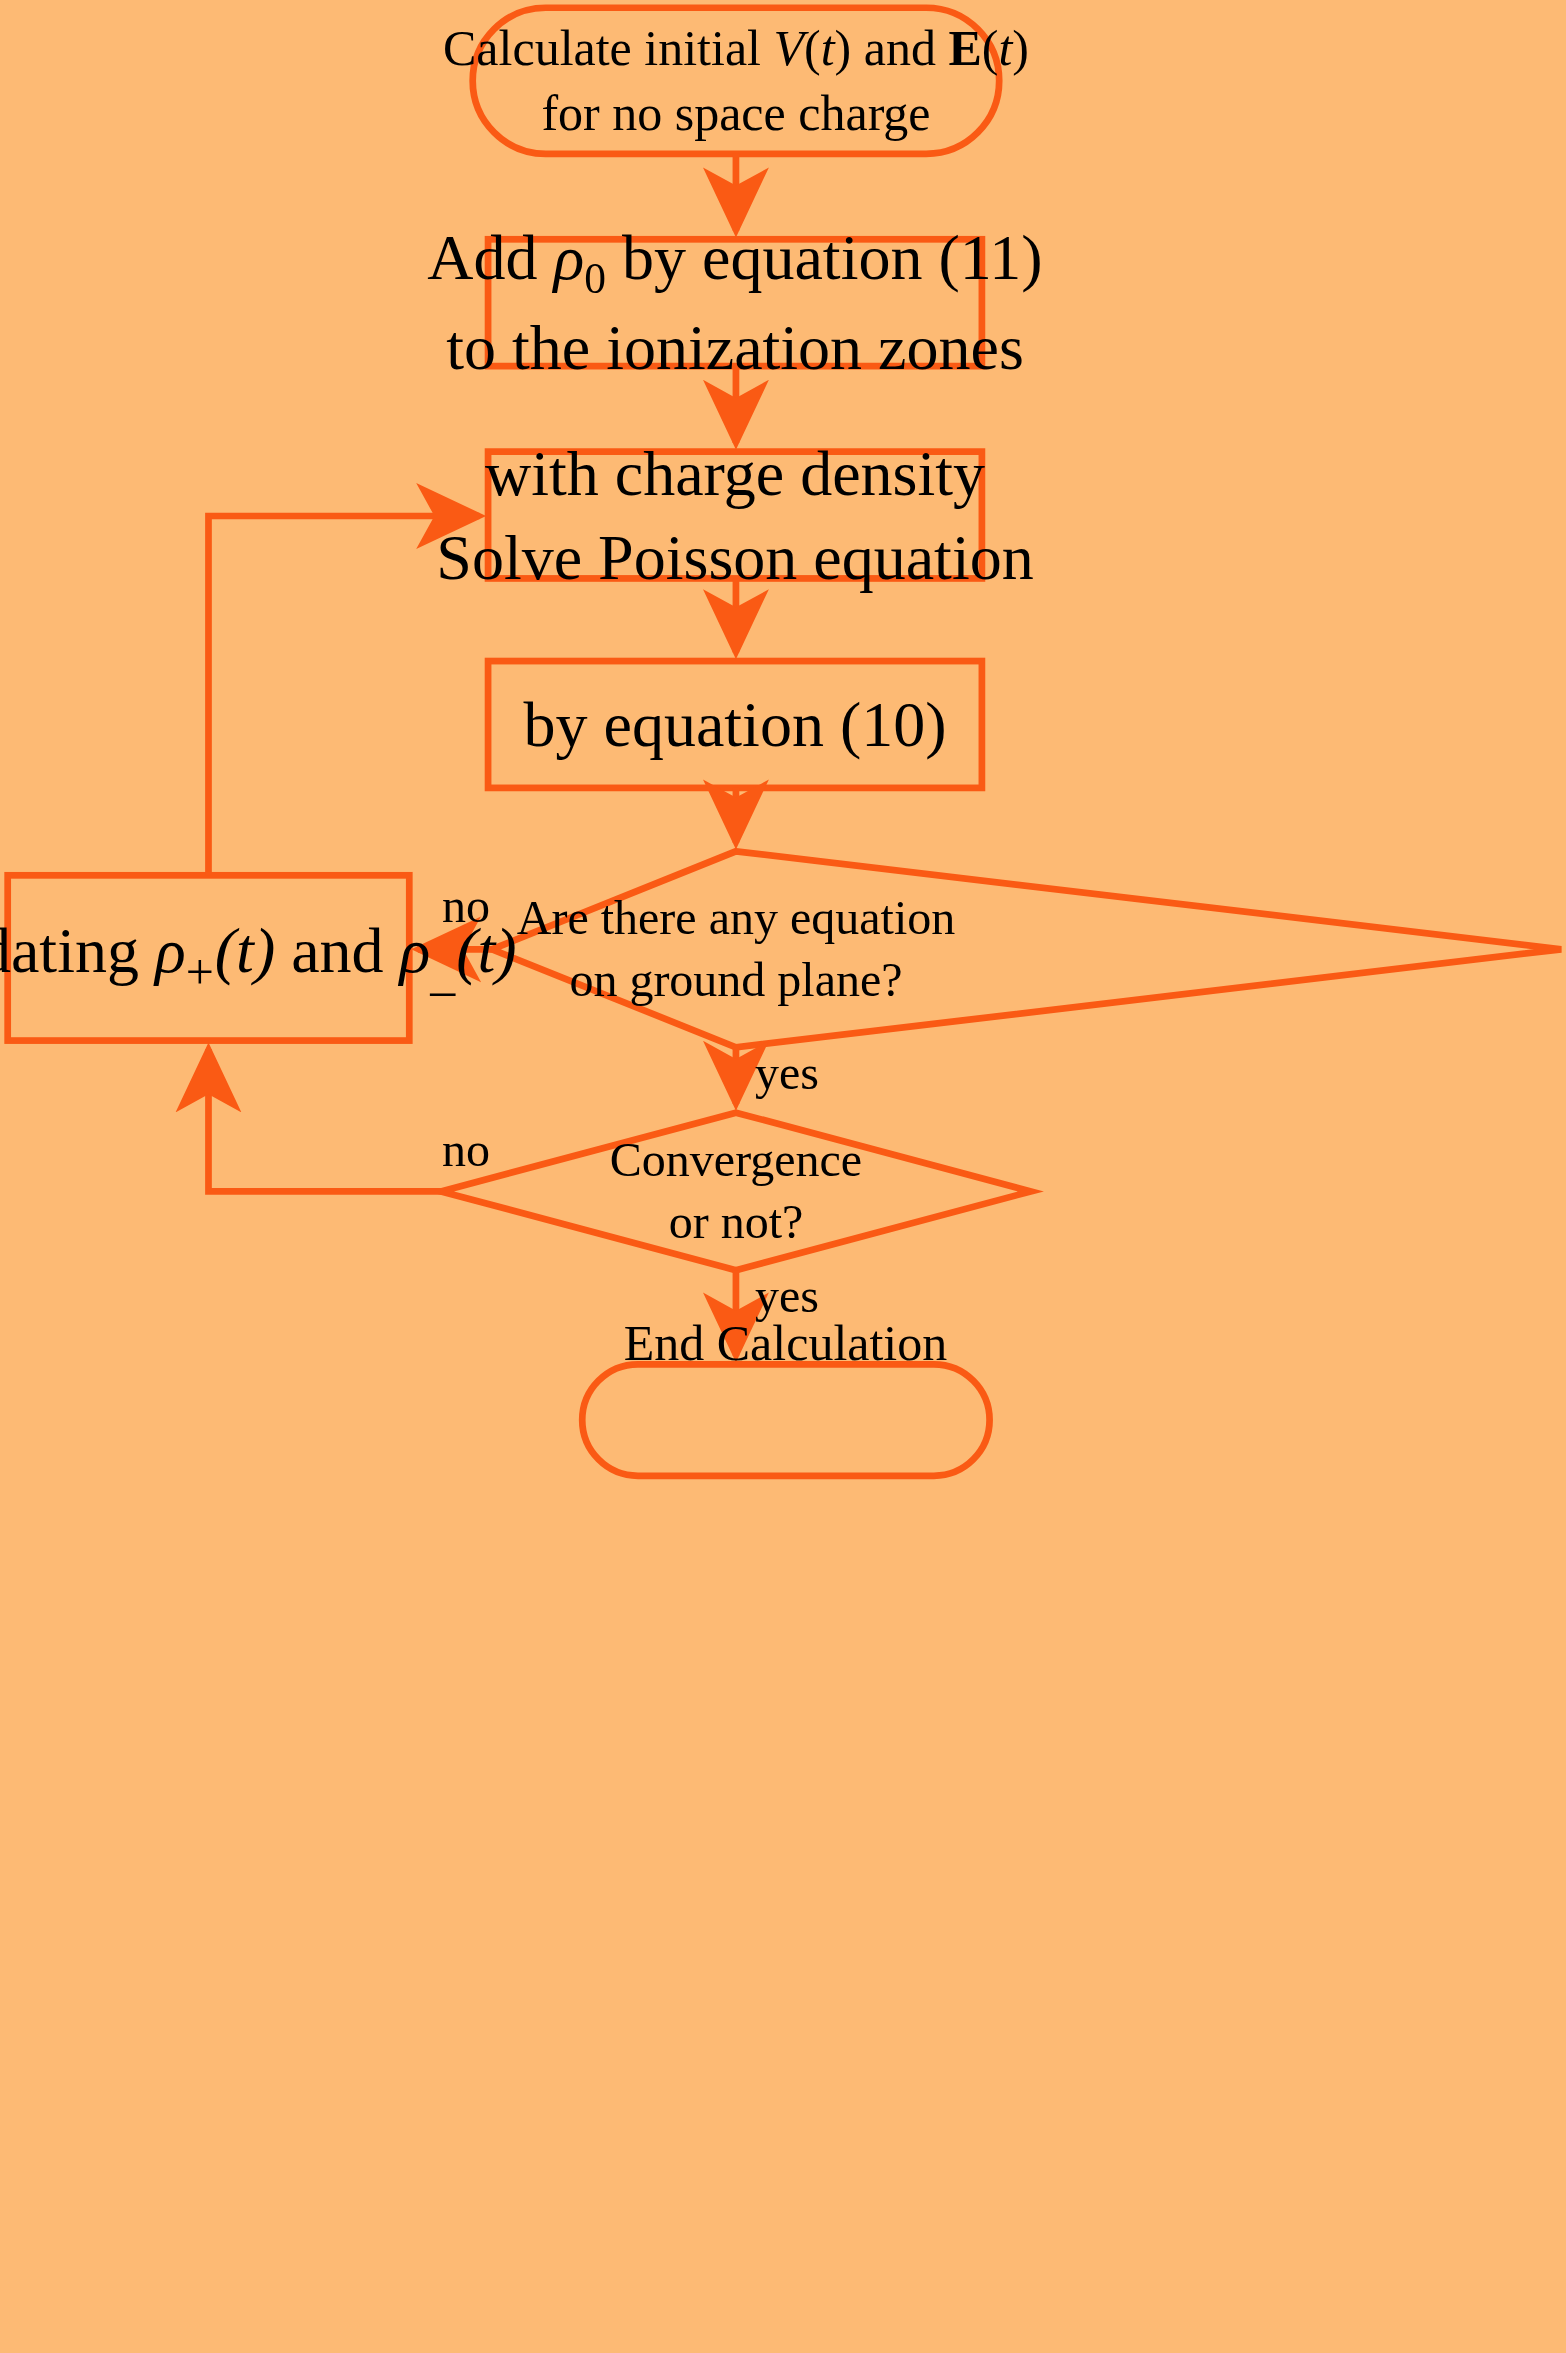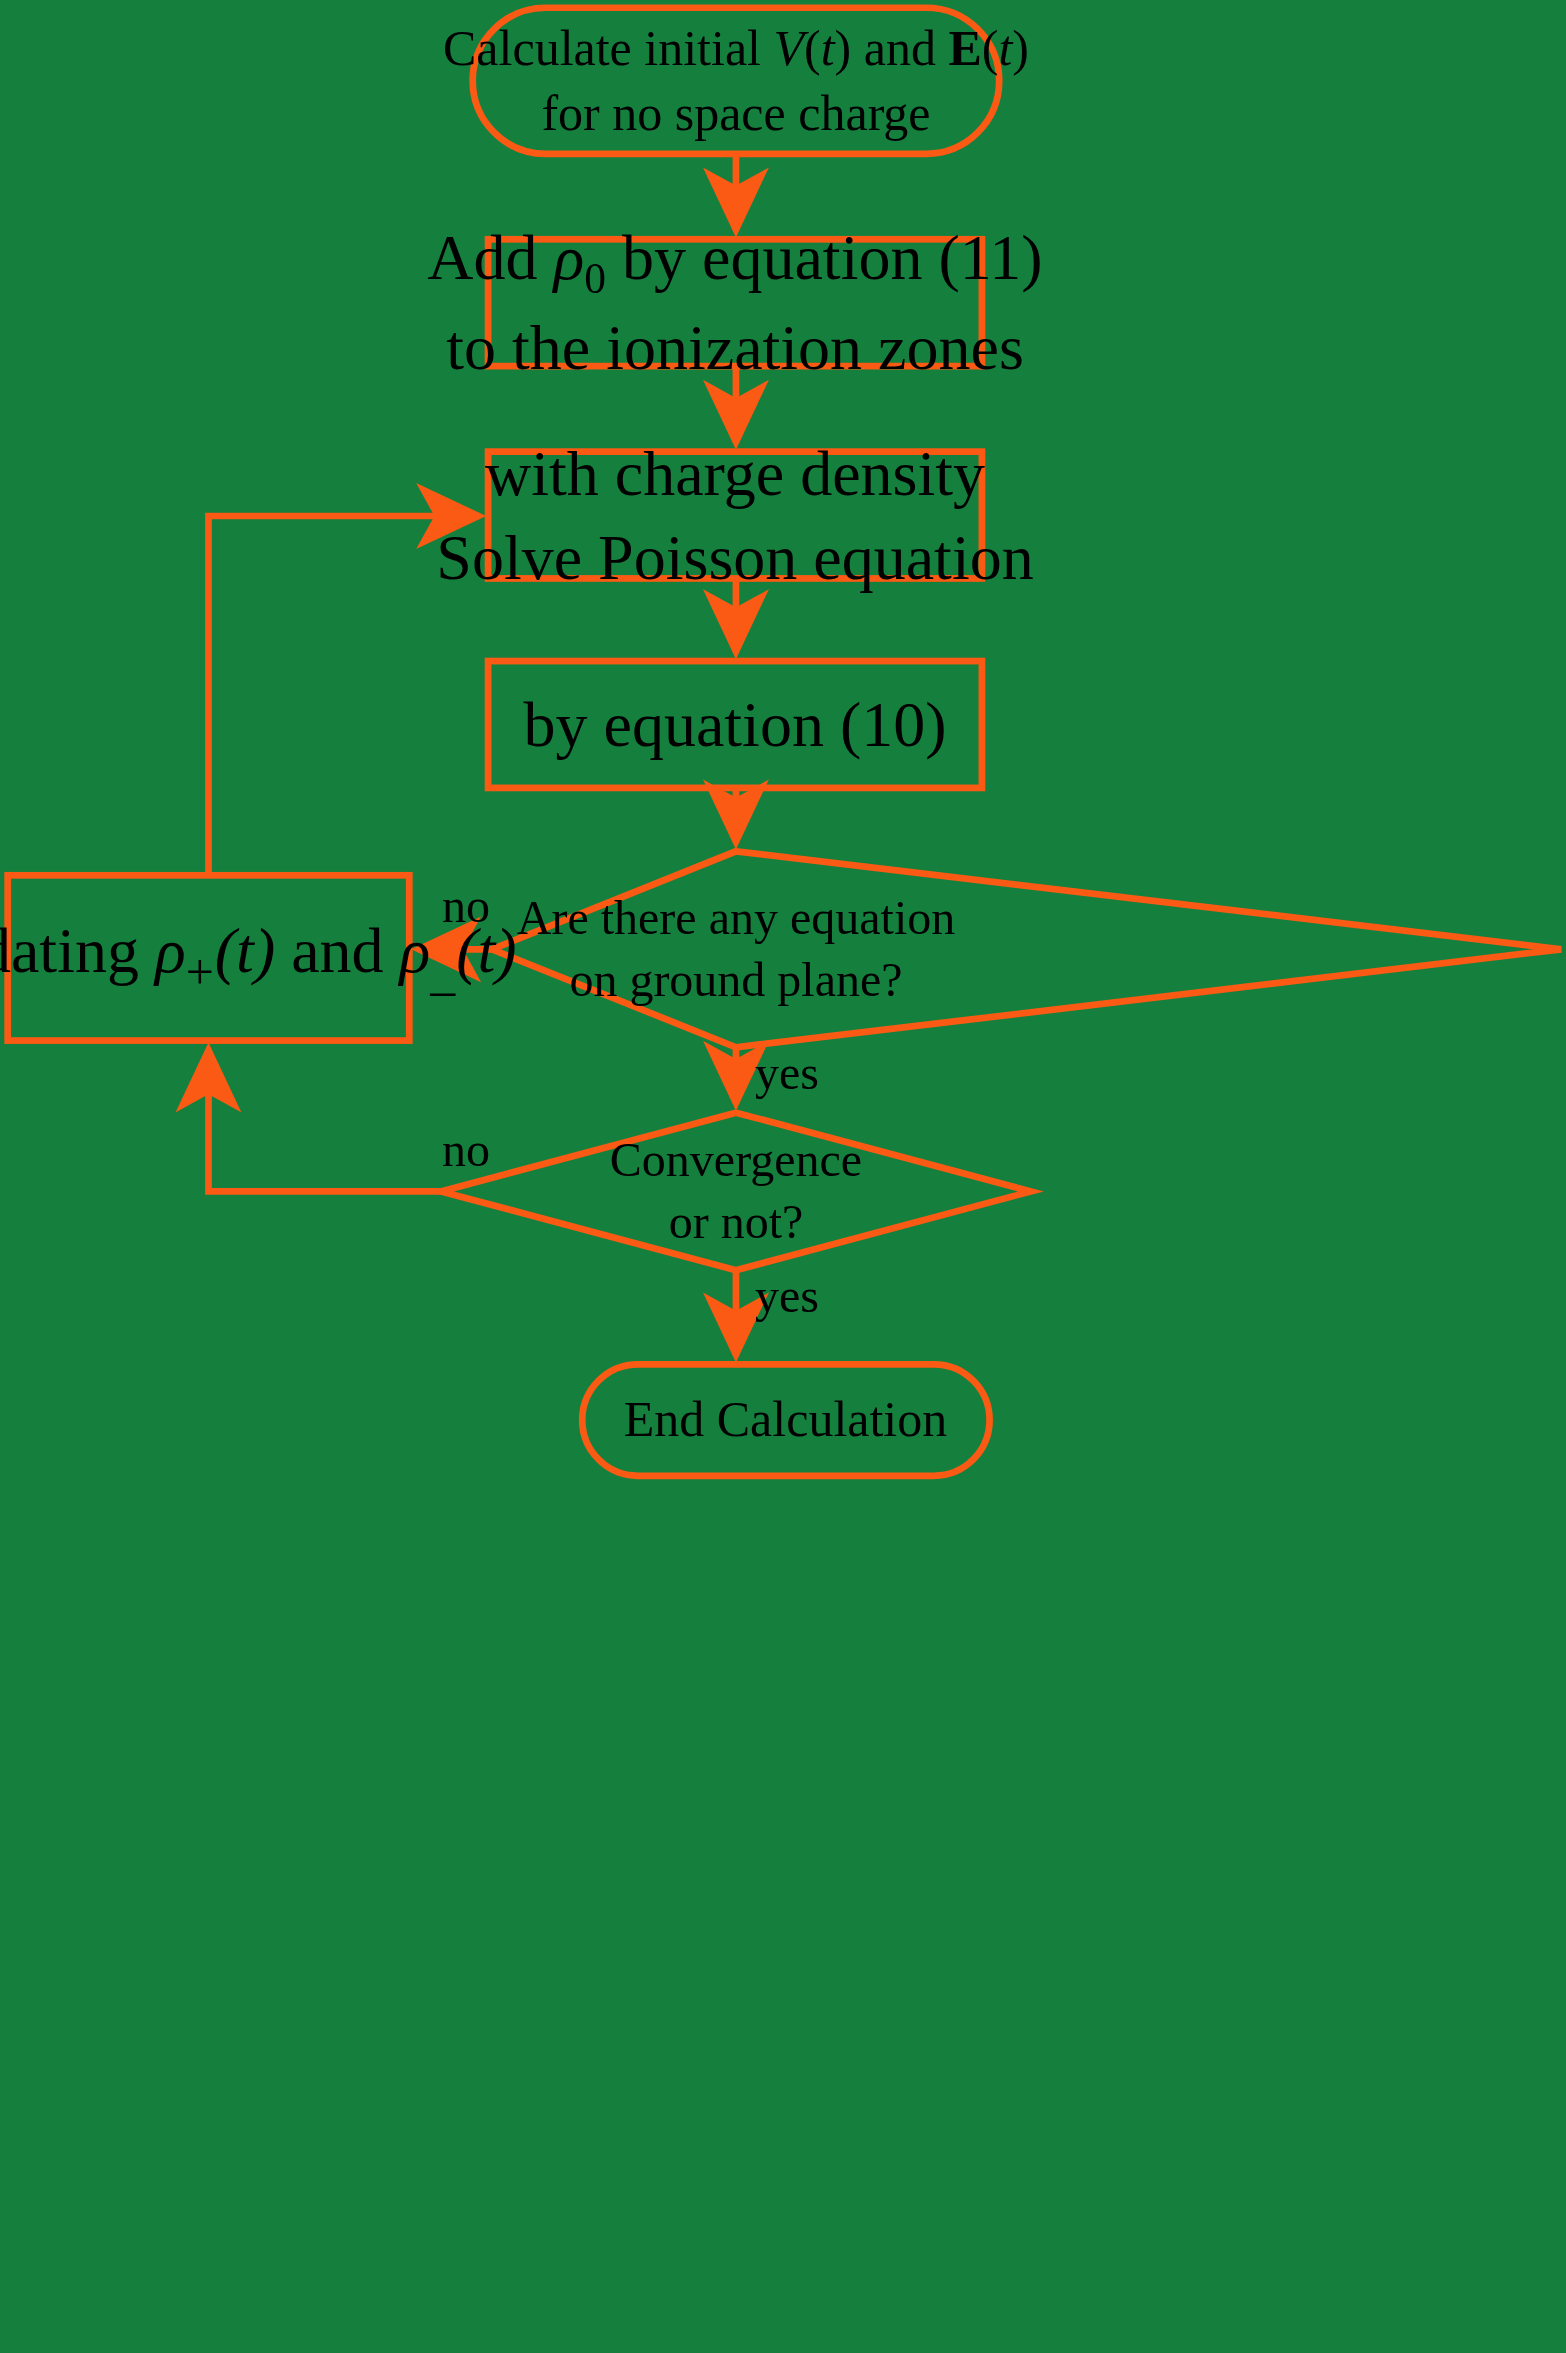--- a/index.html
+++ b/index.html
@@ -8,21 +8,21 @@
     padding: 0;
     background: #ffffff;
   }
   body {
     font-family: "Liberation Serif", "DejaVu Serif", serif;
   }
   #flowchart-root {
     position: relative;
     width: 1567px;
     height: 2354px;
-    background: #15803d;
+    background: #fdba74;
     overflow: hidden;
   }
   #flow-svg {
     position: absolute;
     left: 0;
     top: 0;
     width: 1567px;
     height: 2354px;
   }
   .node-label {
@@ -141,21 +141,21 @@
   <div class="node-label t-decision" style="left:544px; top:872px; width:384px; height:154px;">
     <span class="ln">Are there any equation</span>
     <span class="ln">on ground plane?</span>
   </div>
 
   <div class="node-label t-decision" style="left:563px; top:1114px; width:346px; height:154px;">
     <span class="ln">Convergence</span>
     <span class="ln">or not?</span>
   </div>
 
-  <div class="node-label t-terminator" style="left:582px; top:1364px; width:407px; height:111px;">
+  <div class="node-label t-terminator" style="left:582px; top:1288px; width:407px; height:111px;">
     <span class="ln">End Calculation</span>
   </div>
 
   <div class="edge-label" style="left:442px; top:882px;">no</div>
 
   <div class="edge-label" style="left:755px; top:1049px;">yes</div>
 
   <div class="edge-label" style="left:442px; top:1126px;">no</div>
 
   <div class="edge-label" style="left:755px; top:1272px;">yes</div>

